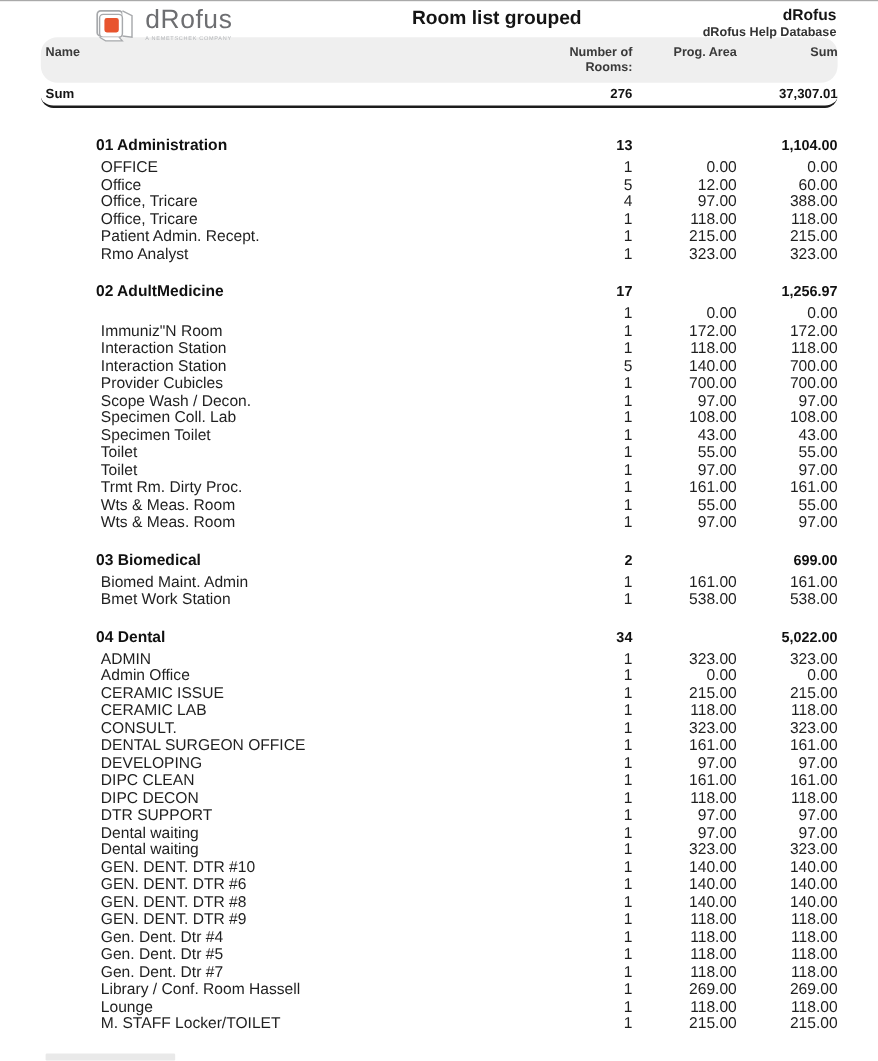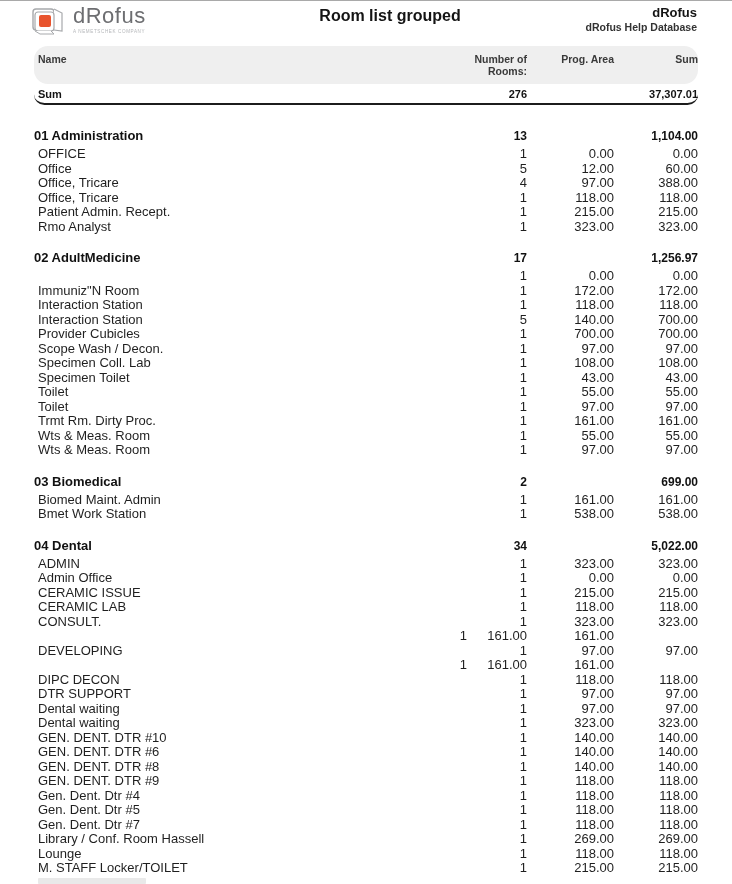--- a/index.html
+++ b/index.html
@@ -4,21 +4,21 @@
 <style>
   * { margin:0; padding:0; box-sizing:border-box; }
   html,body { background:#ffffff; }
   body {
     width:732px; height:884px; position:relative; overflow:hidden;
     font-family:"Liberation Sans","DejaVu Sans",sans-serif;
     color:#222222; border-top:1px solid #a9a9a9;
   }
 
   
-  .page-header { position:relative; height:45px; }
+  .page-header { position:relative; height:30px;margin-left:48px; }
   .logo { position:absolute; left:30px; top:3px; display:flex; align-items:flex-start; }
   .logo-mark { width:38px; height:32px; }
   .logo-textcol { margin-left:5px; padding-top:1px; }
   .logo-brand { font-size:22px; line-height:22px; color:#6d6e71; font-weight:400; letter-spacing:0.5px; }
   .logo-tagline { font-size:4.6px; letter-spacing:0.6px; color:#b5b7ba; margin-top:2px; }
   .report-title { position:absolute; left:48px; right:0; top:6px; text-align:center;
     font-size:16px; font-weight:bold; color:#141414; }
   .header-right { position:absolute; right:35px; top:4px; text-align:right; }
   .header-right .brand { font-size:13px; font-weight:bold; color:#141414; line-height:16px; }
   .header-right .subtitle { font-size:10.5px; color:#333333; line-height:13px;font-weight:bold; }
@@ -30,21 +30,21 @@
   .c-num, .c-prog, .c-sum { text-align:right; }
 
   .thead { background:#efefef; height:38px; padding-top:8px;
     font-size:10.5px; font-weight:bold; color:#3a3a3a; line-height:11.5px; }
   .thead .c-name { padding-left:4px; }
 
   .total-row { height:21px; padding-top:4px; font-size:11px; font-weight:bold; color:#141414;
     border-bottom:2.5px solid #1c1c1c; }
   .total-row .c-name { padding-left:4px; }
 
-  .group { margin-top:13px; }
+  .group { margin-top:13px;margin-left:46px; }
   .group:first-child { margin-top:20px; }
   .group-title-row { height:22px; line-height:22px; font-size:13px; font-weight:bold; color:#111111; }
   .group-title-row .c-num, .group-title-row .c-sum { font-size:12px; }
   .item-row { height:14.5px; line-height:14.5px; font-size:13px; color:#1f1f1f; }
   .item-row .c-name { padding-left:4px; }
 
   .clipped-row-remnant { position:absolute; left:38px; top:877px; width:108px; height:6px;
     background:#e9e9e9; border-radius:1px; }
 </style>
 </head>
@@ -268,31 +268,33 @@
           <div class="c-prog">118.00</div>
           <div class="c-sum">118.00</div>
         </div>
         <div class="item-row grid-row">
           <div class="c-name">CONSULT.</div>
           <div class="c-num">1</div>
           <div class="c-prog">323.00</div>
           <div class="c-sum">323.00</div>
         </div>
         <div class="item-row grid-row">
+          <div class="c-name">DENTAL SURGEON OFFICE</div>
           <div class="c-num">1</div>
           <div class="c-prog">161.00</div>
           <div class="c-sum">161.00</div>
         </div>
         <div class="item-row grid-row">
           <div class="c-name">DEVELOPING</div>
           <div class="c-num">1</div>
           <div class="c-prog">97.00</div>
           <div class="c-sum">97.00</div>
         </div>
         <div class="item-row grid-row">
+          <div class="c-name">DIPC CLEAN</div>
           <div class="c-num">1</div>
           <div class="c-prog">161.00</div>
           <div class="c-sum">161.00</div>
         </div>
         <div class="item-row grid-row">
           <div class="c-name">DIPC DECON</div>
           <div class="c-num">1</div>
           <div class="c-prog">118.00</div>
           <div class="c-sum">118.00</div>
         </div>

